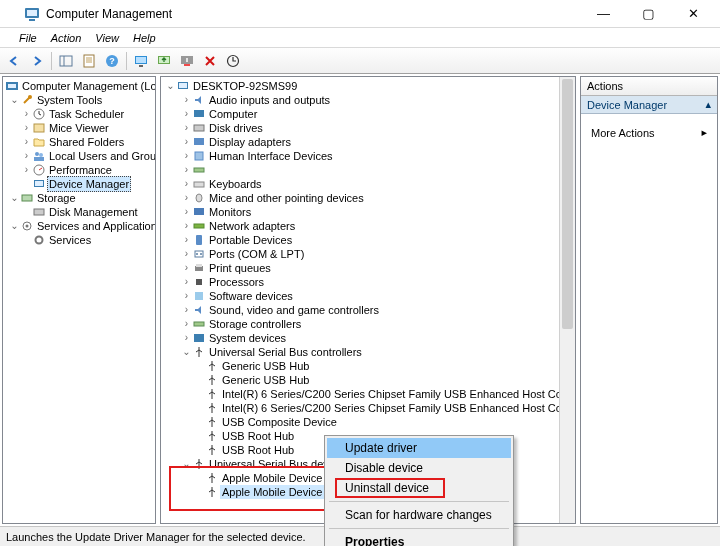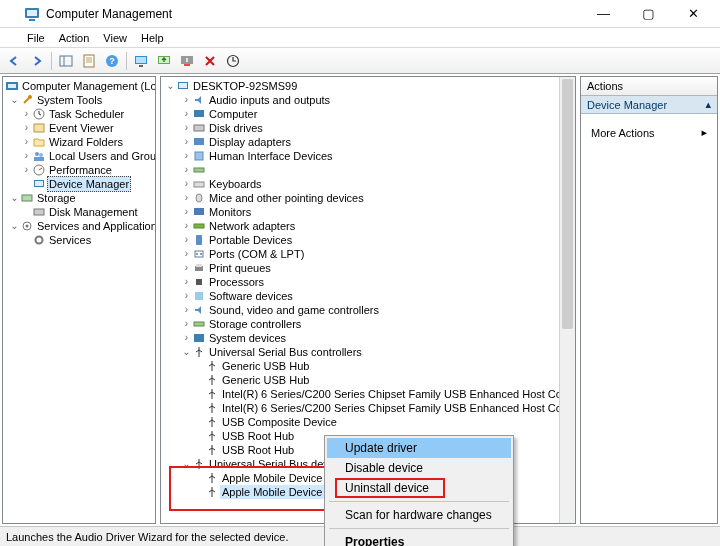--- a/index.html
+++ b/index.html
@@ -25,22 +25,23 @@
   .titlebar .title { flex: 1; font-size: 12px; }
   .winbtn {
     width: 45px; height: 100%;
     display: inline-flex; align-items: center; justify-content: center;
     font-family: inherit; font-size: 13px;
   }
   
   .menubar {
     height: 20px;
     display: flex; align-items: center;
-    padding: 0 20px;
+    padding: 0 12px;
     border-bottom: 1px solid #d9d9d9;
+    font-style: italic;
   }
   .menuitem { padding: 1px 7px; }
   
   .toolbar {
     height: 26px;
     display: flex; align-items: center;
     padding: 0 3px;
     gap: 1px;
     border-bottom: 1px solid #a0a0a0;
     background: linear-gradient(#fefefe,#f0f0f0);
@@ -266,30 +267,30 @@
         </span>
         <span class="lbl">Task Scheduler</span>
       </div>
     <div class="node" style="padding-left:18px">
         <span class="tw">›</span>
         <span class="ic">
           <svg width="12" height="12">
             <rect x="1" y="2" width="10" height="8" fill="#f5e0a6" stroke="#b49549"></rect>
           </svg>
         </span>
-        <span class="lbl">Event Viewer</span>
+        <span class="lbl">Mice Viewer</span>
       </div>
     <div class="node" style="padding-left:18px">
         <span class="tw">›</span>
         <span class="ic">
           <svg width="12" height="12">
             <path d="M1 3 L5 3 L6 4 L11 4 L11 10 L1 10 Z" fill="#ffe9a6" stroke="#caa748"></path>
           </svg>
         </span>
-        <span class="lbl">Wizard Folders</span>
+        <span class="lbl">Shared Folders</span>
       </div>
     <div class="node" style="padding-left:18px">
         <span class="tw">›</span>
         <span class="ic">
           <svg width="12" height="12">
             <circle cx="4" cy="4" r="2" fill="#6a9cd4"></circle>
             <circle cx="8" cy="5" r="2" fill="#8cb8e8"></circle>
             <rect x="1" y="7" width="10" height="4" fill="#6a9cd4"></rect>
           </svg>
         </span>
@@ -633,21 +634,21 @@
       <span>▴</span>
     </div>
     <div class="actions-row">
       <span>More Actions</span>
       <span>▸</span>
     </div>
   </div>
 </div>
 
 <div class="statusbar">
-  <span>Launches the Audio Driver Wizard for the selected device.</span>
+  <span>Launches the Update Driver Manager for the selected device.</span>
 </div>
 
 <div class="ctxmenu">
   <div class="ctxitem hl"><span>Update driver</span></div>
   <div class="ctxitem"><span>Disable device</span></div>
   <div class="ctxitem">
     <span>Uninstall device</span>
     <span class="callout" style="left:8px; top:0; right:66px; bottom:0;"></span>
   </div>
   <div class="ctxdiv"></div>

